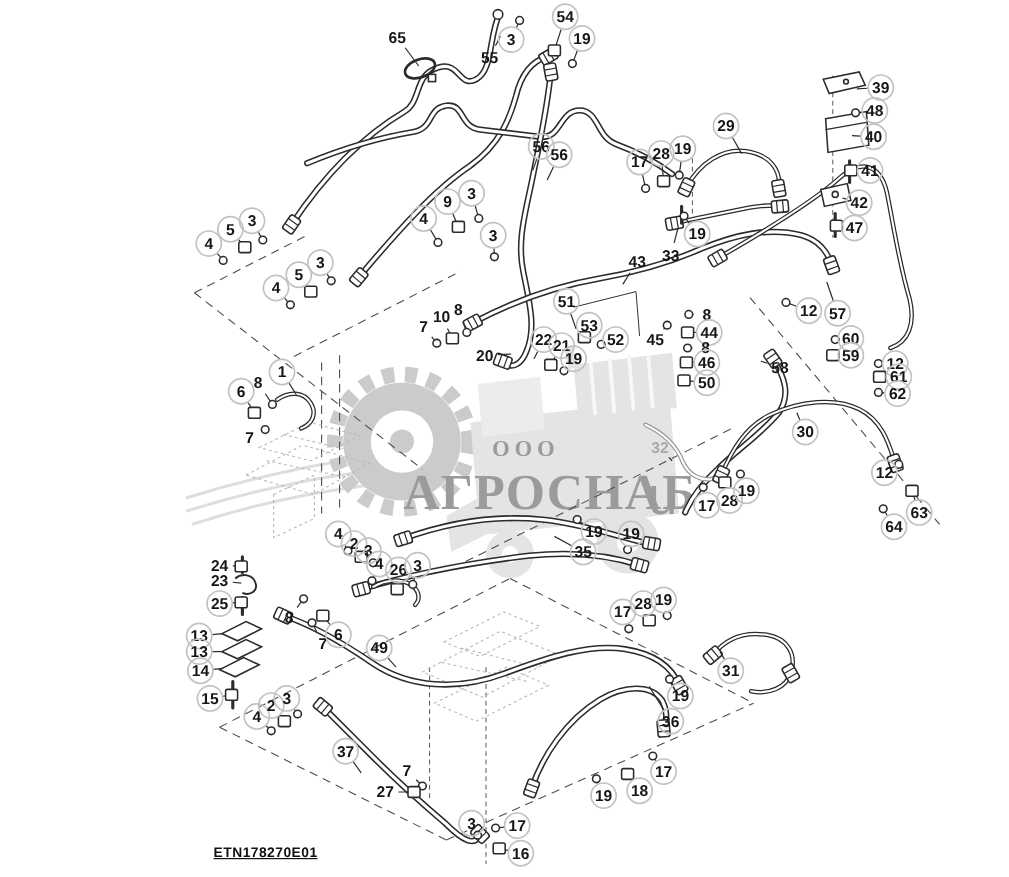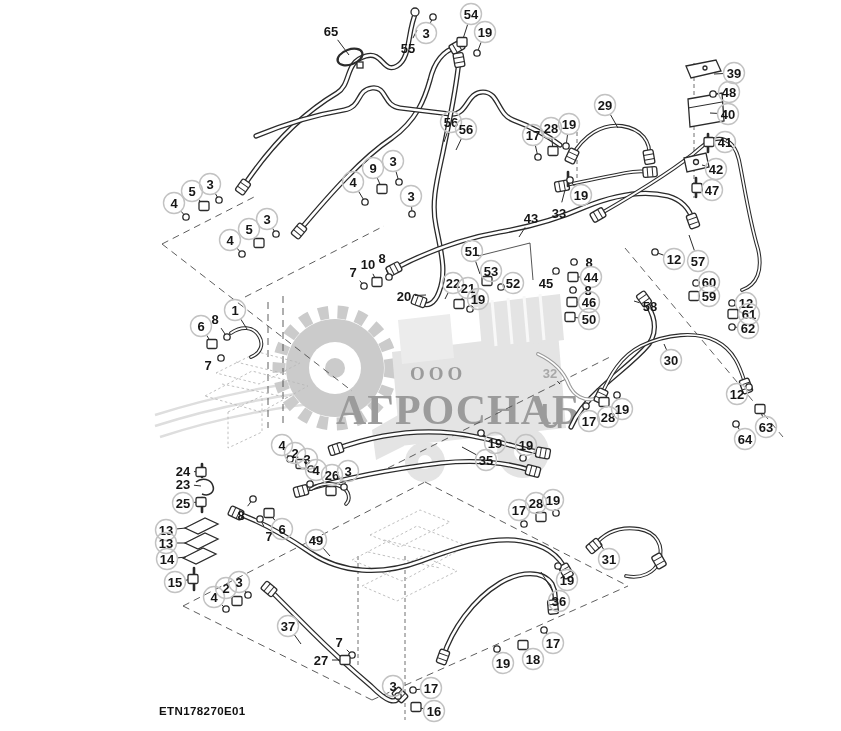--- a/index.html
+++ b/index.html
@@ -21,22 +21,22 @@
   .cnum{font:bold 13px "Liberation Sans",sans-serif;fill:#161616;}
   .cnum.gray{fill:#a8a8a8;}
   .ccirc{fill:none;stroke:#c2c2c2;stroke-width:1.4;}
   .lead{stroke:#2b2b2b;stroke-width:1;fill:none;}
   .po{fill:#ffffff;stroke:#2b2b2b;stroke-width:1.3;}
   .pn{fill:#ffffff;stroke:#2b2b2b;stroke-width:1.3;}
   
   .wm-ooo{font:bold 19px "Liberation Serif",serif;fill:#9b9b9b;letter-spacing:4px;}
   .wm-name{font:bold 42px "Liberation Serif",serif;fill:#9b9b9b;letter-spacing:1px;}
   .wm-u{font:44px "Liberation Sans",sans-serif;fill:#9b9b9b;}
-  #etn{position:absolute;left:159px;top:705px;font:bold 11.5px "Liberation Sans",sans-serif;
-       color:#111;letter-spacing:.4px;}
+  #etn{position:absolute;left:178px;top:705px;font:bold 11.5px "Liberation Sans",sans-serif;
+       color:#111;letter-spacing:.4px;text-decoration:underline;}
 </style>
 </head>
 <body>
 
 <div id="stage">
 <svg width="841" height="731" viewBox="0 0 841 731">
 
   <defs>
 
     <path id="h1" d="M243,187 C273,142 305,112 337,93 C352,84 344,62 366,56 C383,51 383,74 397,66 C411,58 407,32 416,12"></path>

